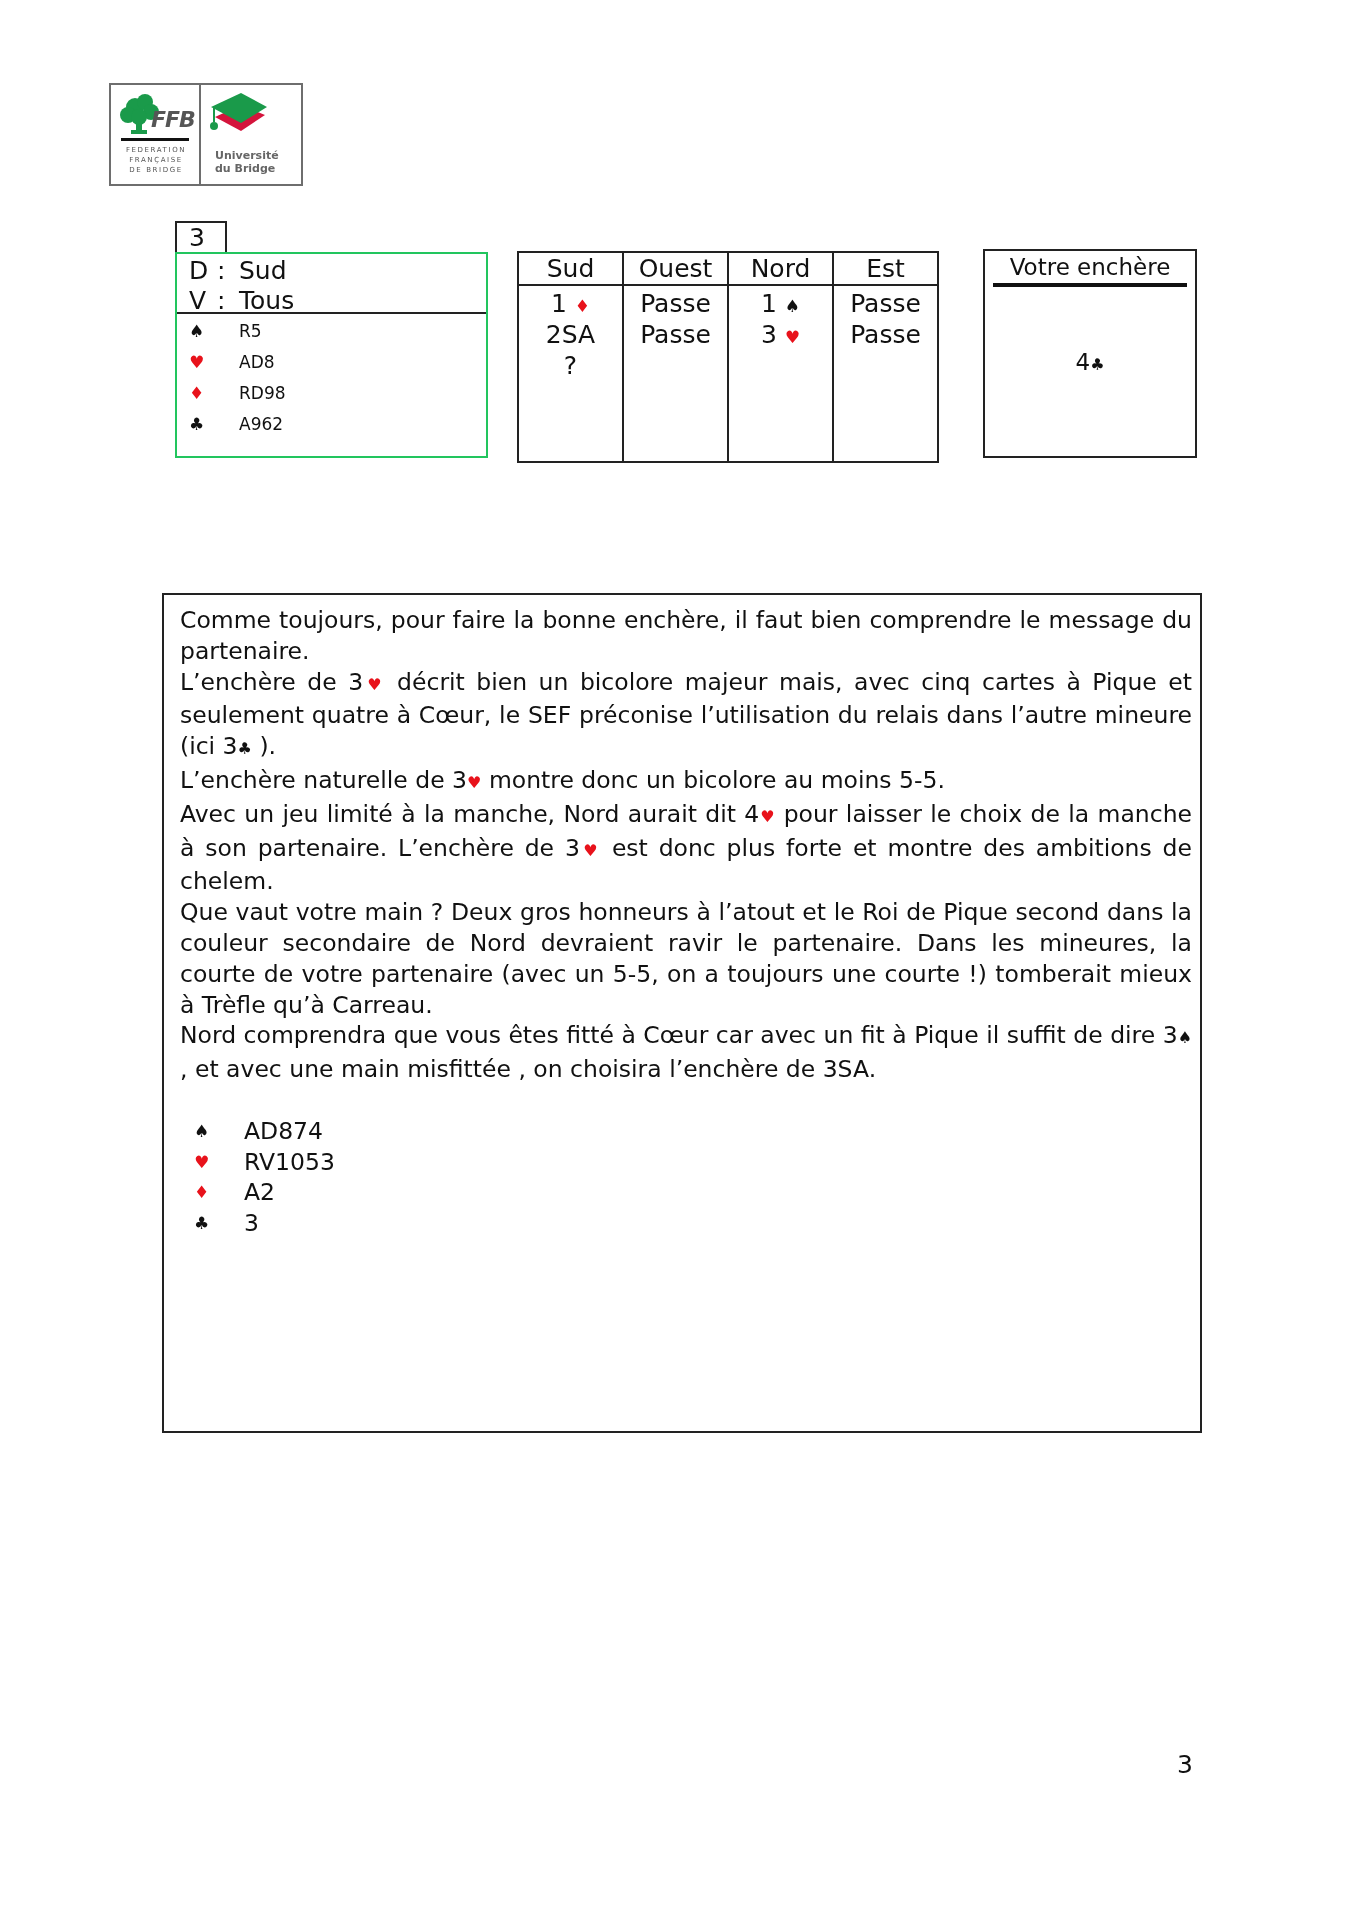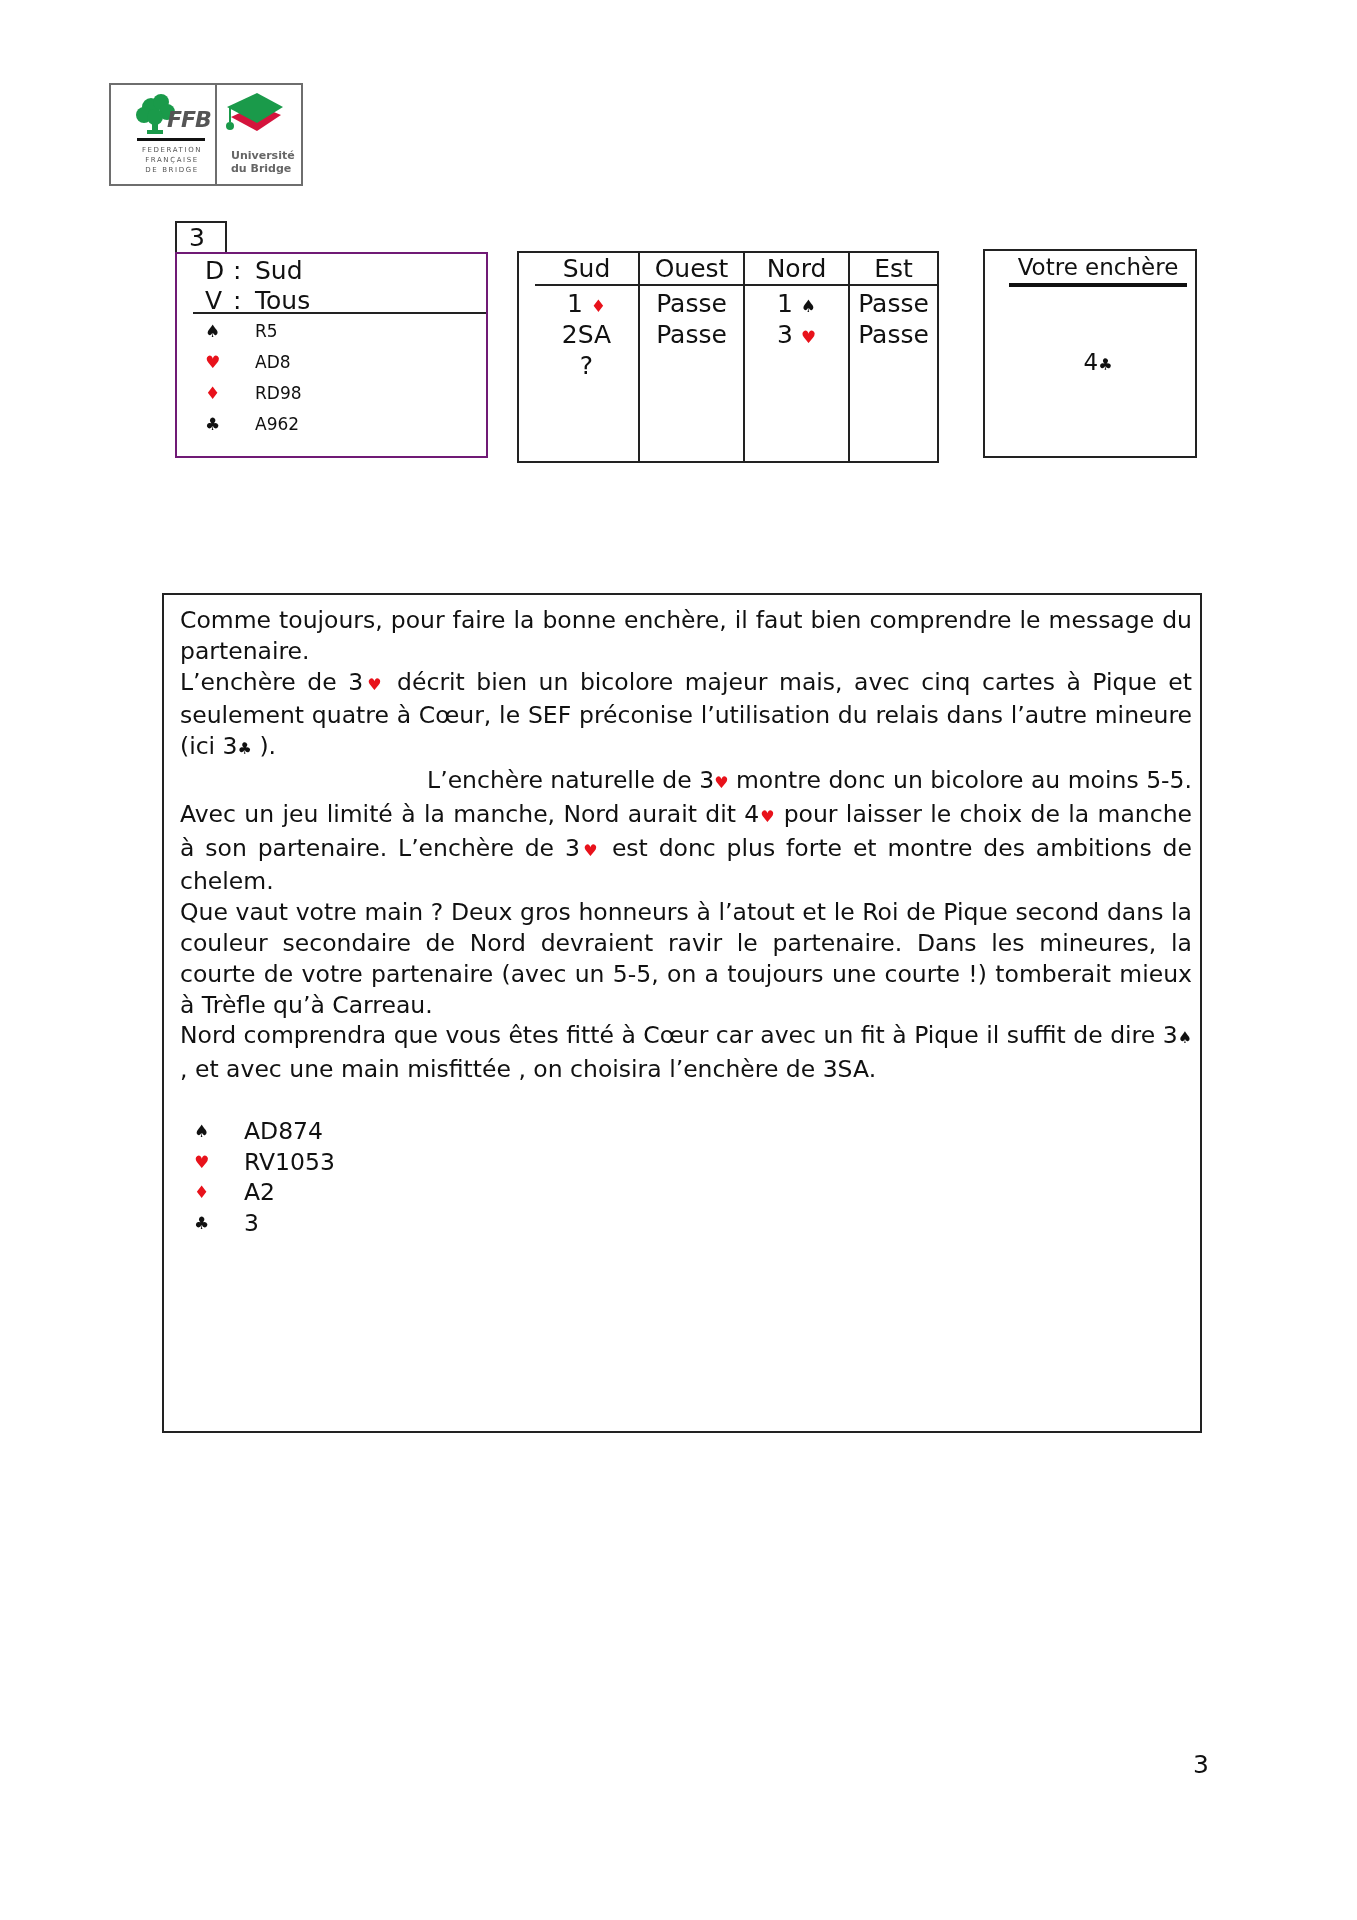--- a/index.html
+++ b/index.html
@@ -1,20 +1,20 @@
 <!DOCTYPE html>
 <html><head>
   <meta charset="utf-8">
   <style>
     html, body { margin: 0; padding: 0; background: #ffffff; }
     body {
       width: 1357px; height: 1920px; position: relative; overflow: hidden;
       font-family: "DejaVu Sans", sans-serif; color: #111;
     }
-    .abs { position: absolute; padding-left: 16px; }
+    .abs { position: absolute; }
     .red { color: #e8121b; }
     .blk { color: #111; }
 
     
     #logo {
       left: 109px; top: 83px; width: 194px; height: 103px;
       border: 2px solid #6e6e6e; box-sizing: border-box; display: flex; background: #fff;
     }
     #logo .cell { position: relative; height: 100%; box-sizing: border-box; }
     #logo .cell.left { width: 90px; border-right: 2px solid #6e6e6e; }
@@ -24,21 +24,21 @@
     .ffb-sub { position: absolute; left: 8px; top: 60px; width: 74px; font: 7px "DejaVu Sans", sans-serif; color: #555; letter-spacing: 1.6px; line-height: 10px; text-align: center; }
     .univ-text { position: absolute; left: 14px; top: 64px; font: bold 11px "DejaVu Sans", sans-serif; color: #666; line-height: 13px; }
 
     
     #problem-number {
       left: 175px; top: 221px; width: 52px; height: 32px; border: 2px solid #222; border-bottom: none;
       box-sizing: border-box; font-size: 25px; line-height: 30px; padding-left: 12px;
     }
     
     #hand-box {
-      left: 175px; top: 252px; width: 313px; height: 206px; border: 2px solid #701a75; box-sizing: border-box;
+      left: 175px; top: 252px; width: 313px; height: 206px; border: 2px solid #22c55e; box-sizing: border-box;
       font-size: 25px;
     }
     #hand-box .hdr { height: 60px; border-bottom: 2px solid #222; padding: 2px 0 0 12px; box-sizing: border-box; line-height: 30px; }
     #hand-box .hdr .row span.lab { display: inline-block; width: 28px; }
     #hand-box .hdr .row span.colon { display: inline-block; width: 22px; }
     #hand-box .suits { padding: 2px 0 0 12px; line-height: 31px; }
     .suit-row { display: flex; align-items: center; }
     .suit-row .sym { width: 50px; font-size: 17px; display: inline-block; }
     .suit-row .cards { font-size: 17px; }
 
@@ -63,21 +63,21 @@
     #answer-box .rule { height: 4px; background: #111; margin: 2px 8px 0 8px; }
     #answer-box .value { font-size: 23px; margin-top: 62px; }
     #answer-box .value .bid-sym { font-size: 16px; }
 
     
     #commentary {
       left: 162px; top: 593px; width: 1040px; height: 840px; border: 2px solid #222; box-sizing: border-box;
       padding: 10px 8px 0 16px; font-size: 23.5px; line-height: 30.8px;
     }
     #commentary p { margin: 0; text-align: justify; }
-    #commentary p.left { text-align: right; }
+    #commentary p.left { text-align: left; }
     #commentary .gap { height: 30.8px; }
     .inline-sym { font-size: 16px; }
     .north-hand .suit-row .sym { width: 64px; padding-left: 14px; box-sizing: border-box; font-size: 17px; }
     .north-hand .suit-row .cards { font-size: 23.5px; }
     .north-hand .suit-row { height: 30.8px; }
 
     #page-number { left: 1177px; top: 1750px; font-size: 25px; }
   </style>
 </head>
 <body>

